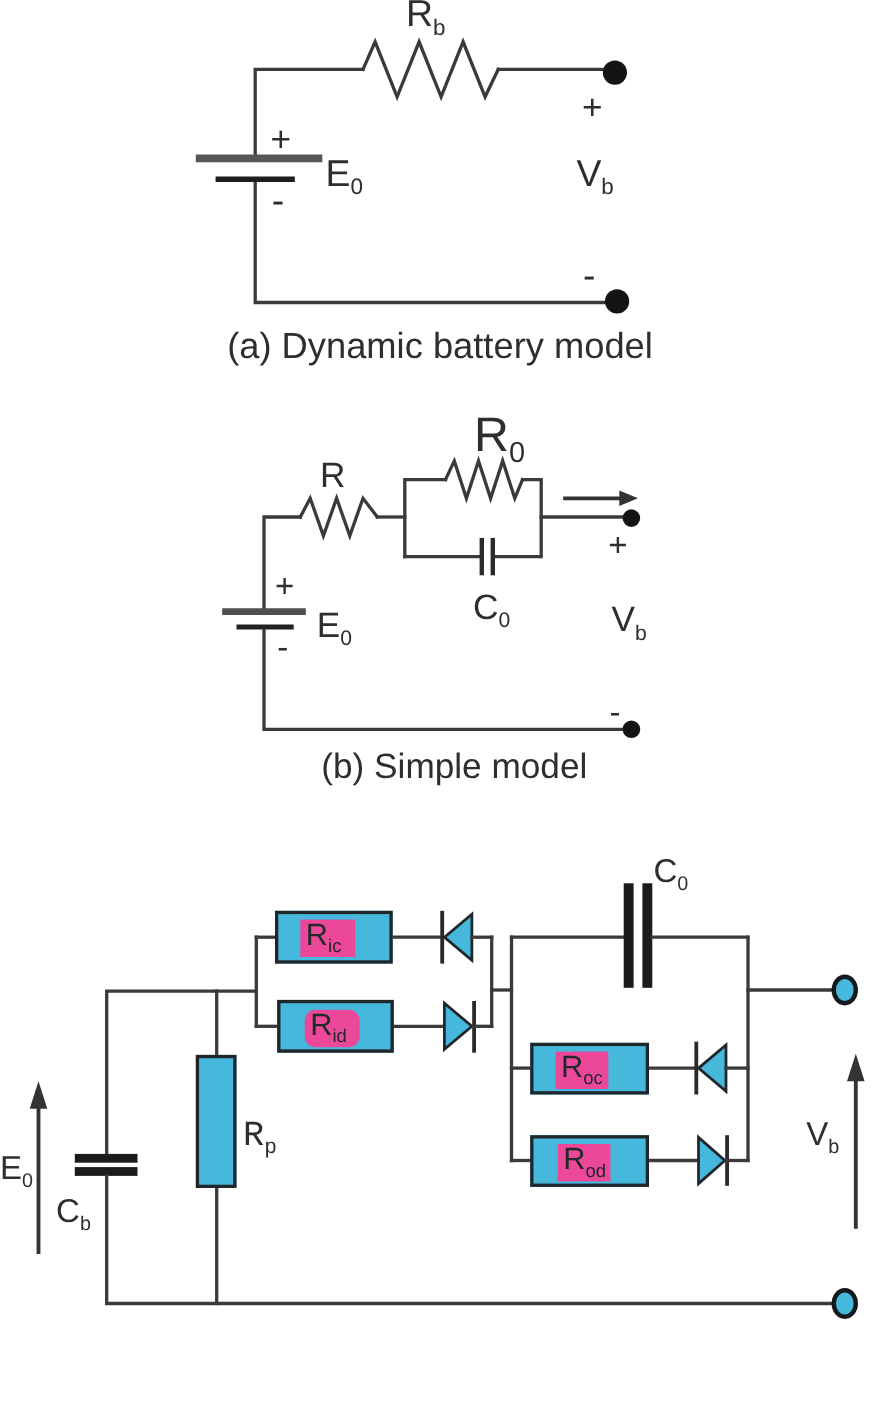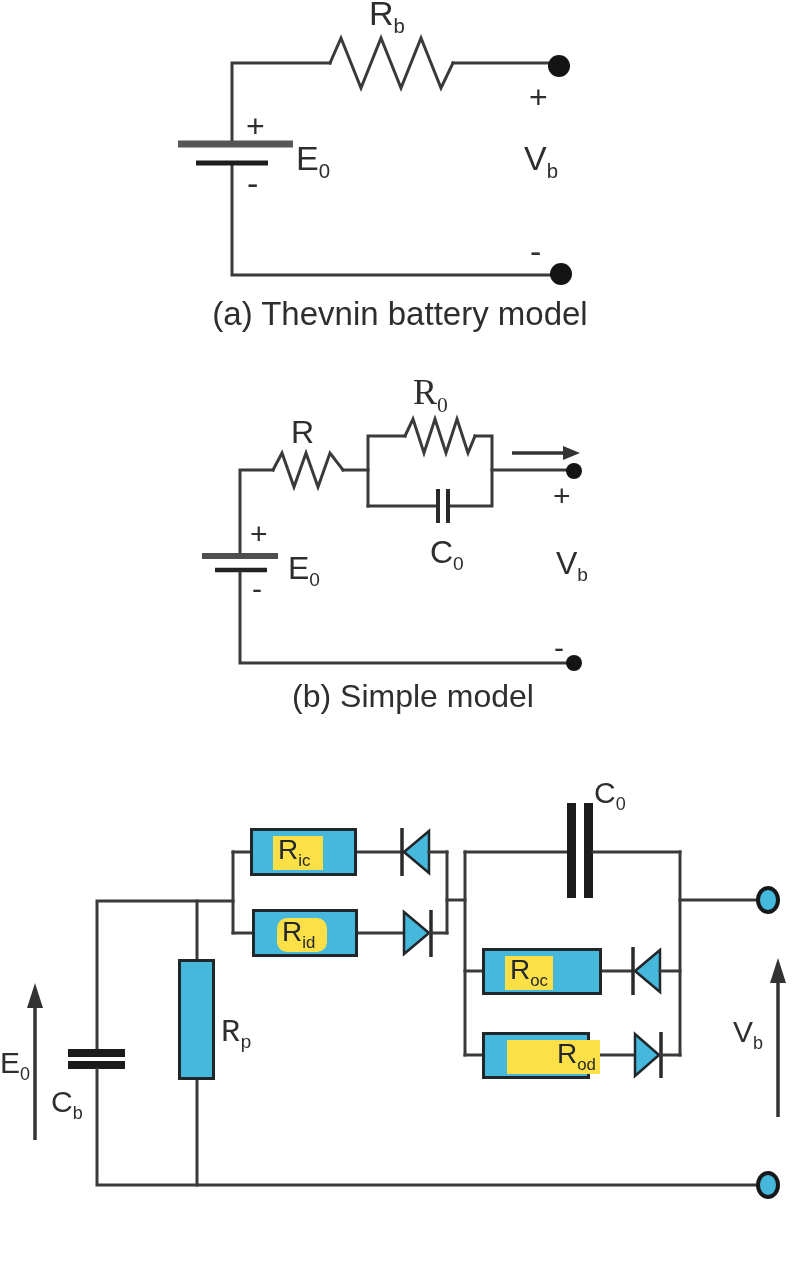--- a/index.html
+++ b/index.html
@@ -23,21 +23,21 @@
   .plate-dark-b{stroke:#222222;stroke-width:4.5;}
   .dot{fill:var(--dot);stroke:none;}
   .cbar{stroke:#2a2a2a;stroke-width:4;fill:none;}
   .diode{fill:var(--blue);stroke:var(--border);stroke-width:2.5;stroke-linejoin:miter;}
   .dbar{stroke:#2a2a2a;stroke-width:3.5;fill:none;}
   .capblock{fill:#1b1b1b;}
   .arrowline{stroke:#333;stroke-width:3.5;fill:none;}
   .arrowhead{fill:#333;stroke:none;}
   .term-oval{fill:var(--blue);stroke:#16191b;stroke-width:4;}
   .box{position:absolute;background:var(--blue);border:3px solid var(--border);box-sizing:border-box;}
-  .patch{position:absolute;background:#fde047;display:flex;align-items:center;overflow:visible;}
+  .patch{position:absolute;background:#ec4899;display:flex;align-items:center;overflow:visible;}
   .boxlbl{font-size:28px;line-height:1;color:#23282b;white-space:nowrap;padding-left:5px;}
   .lbl{position:absolute;line-height:1;white-space:nowrap;color:var(--text);}
   .lbl sub,.boxlbl sub{font-size:0.6em;line-height:1;}
   .caption{position:absolute;transform:translateX(-50%);line-height:1;white-space:nowrap;color:var(--text);}
 </style>
 </head>
 <body>
 
 <div class="canvas">
 
@@ -127,43 +127,43 @@
   <div class="box" style="left:250px;top:828px;width:107px;height:48px;">
     <div class="patch" style="left:20px;top:5px;width:50px;height:34px;">
       <span class="boxlbl"><span>R</span><sub>ic</sub></span>
     </div>
   </div>
   <div class="box" style="left:252px;top:909px;width:106px;height:48px;">
     <div class="patch" style="left:22px;top:6px;width:50px;height:34px;border-radius:10px;">
       <span class="boxlbl"><span>R</span><sub>id</sub></span>
     </div>
   </div>
-  <div class="box" style="left:482px;top:948px;width:120px;height:47px;text-align:right;">
+  <div class="box" style="left:482px;top:948px;width:108px;height:47px;text-align:right;">
     <div class="patch" style="left:20px;top:5px;width:48px;height:34px;">
       <span class="boxlbl"><span>R</span><sub>oc</sub></span>
     </div>
   </div>
   <div class="box" style="left:482px;top:1032px;width:108px;height:47px;">
-    <div class="patch" style="left:22px;top:5px;width:48px;height:34px;padding-left:45px;">
+    <div class="patch" style="left:22px;top:5px;width:48px;height:34px;">
       <span class="boxlbl"><span>R</span><sub>od</sub></span>
     </div>
   </div>
   <div class="box" style="left:178px;top:959px;width:37px;height:121px;"></div>
 
   <span class="lbl" style="left:369px;top:-4px;font-size:34px;"><span>R</span><sub>b</sub></span>
   <span class="lbl" style="left:246px;top:110px;font-size:32px;">+</span>
   <span class="lbl" style="left:296px;top:141px;font-size:34px;"><span>E</span><sub>0</sub></span>
   <span class="lbl" style="left:247px;top:166px;font-size:34px;">-</span>
   <span class="lbl" style="left:529px;top:81px;font-size:32px;">+</span>
   <span class="lbl" style="left:524px;top:141px;font-size:34px;"><span>V</span><sub>b</sub></span>
   <span class="lbl" style="left:530px;top:234px;font-size:34px;">-</span>
-  <div class="caption" style="left:400px;top:297px;font-size:33px;">(a) Thevnin battery model</div>
+  <div class="caption" style="left:400px;top:297px;font-size:33px;">(a) Dynamic battery model</div>
 
   <span class="lbl" style="left:291px;top:416px;font-size:32px;"><span>R</span><sub></sub></span>
-  <span class="lbl" style="left:413px;top:374px;font-size:36px;font-family:Liberation Serif, serif;"><span>R</span><sub>0</sub></span>
+  <span class="lbl" style="left:431px;top:374px;font-size:44px;"><span>R</span><sub>0</sub></span>
   <span class="lbl" style="left:430px;top:536px;font-size:32px;"><span>C</span><sub>0</sub></span>
   <span class="lbl" style="left:250px;top:519px;font-size:30px;">+</span>
   <span class="lbl" style="left:288px;top:552px;font-size:32px;"><span>E</span><sub>0</sub></span>
   <span class="lbl" style="left:252px;top:574px;font-size:30px;">-</span>
   <span class="lbl" style="left:553px;top:481px;font-size:30px;">+</span>
   <span class="lbl" style="left:556px;top:547px;font-size:32px;"><span>V</span><sub>b</sub></span>
   <span class="lbl" style="left:554px;top:633px;font-size:30px;">-</span>
   <div class="caption" style="left:413px;top:680px;font-size:32px;">(b) Simple model</div>
 
   <span class="lbl" style="left:594px;top:778px;font-size:30px;"><span>C</span><sub>0</sub></span>

